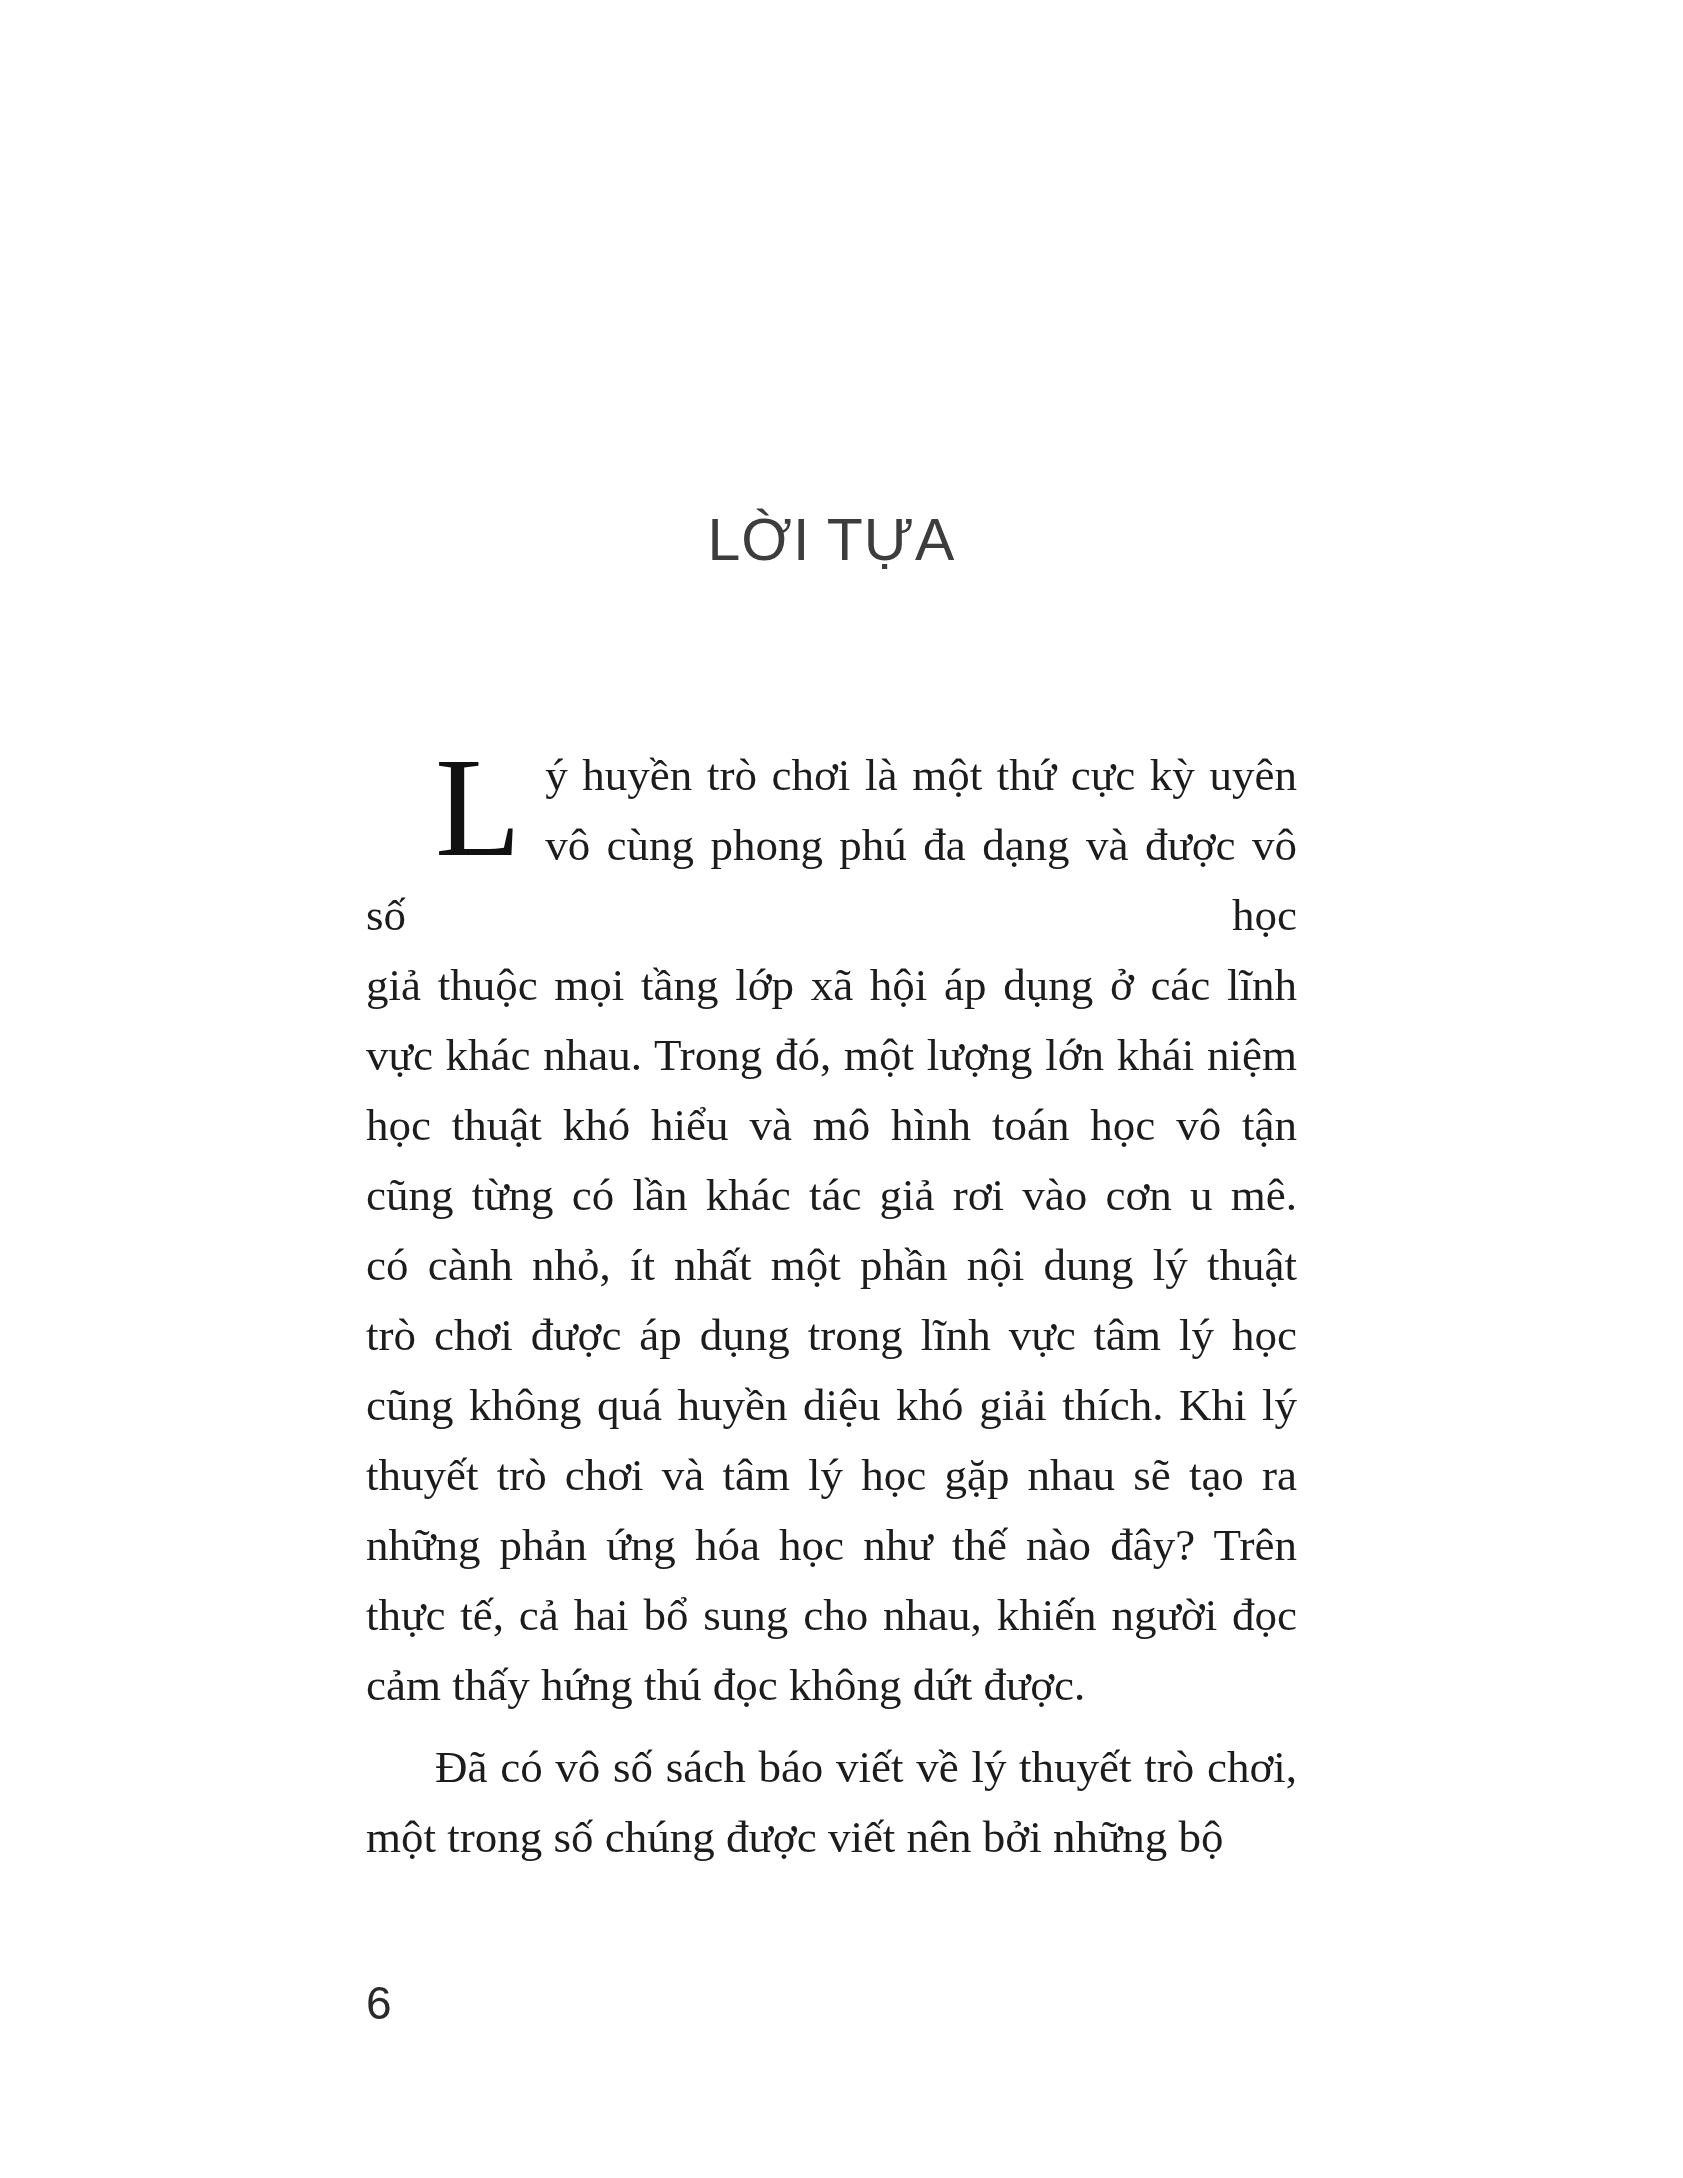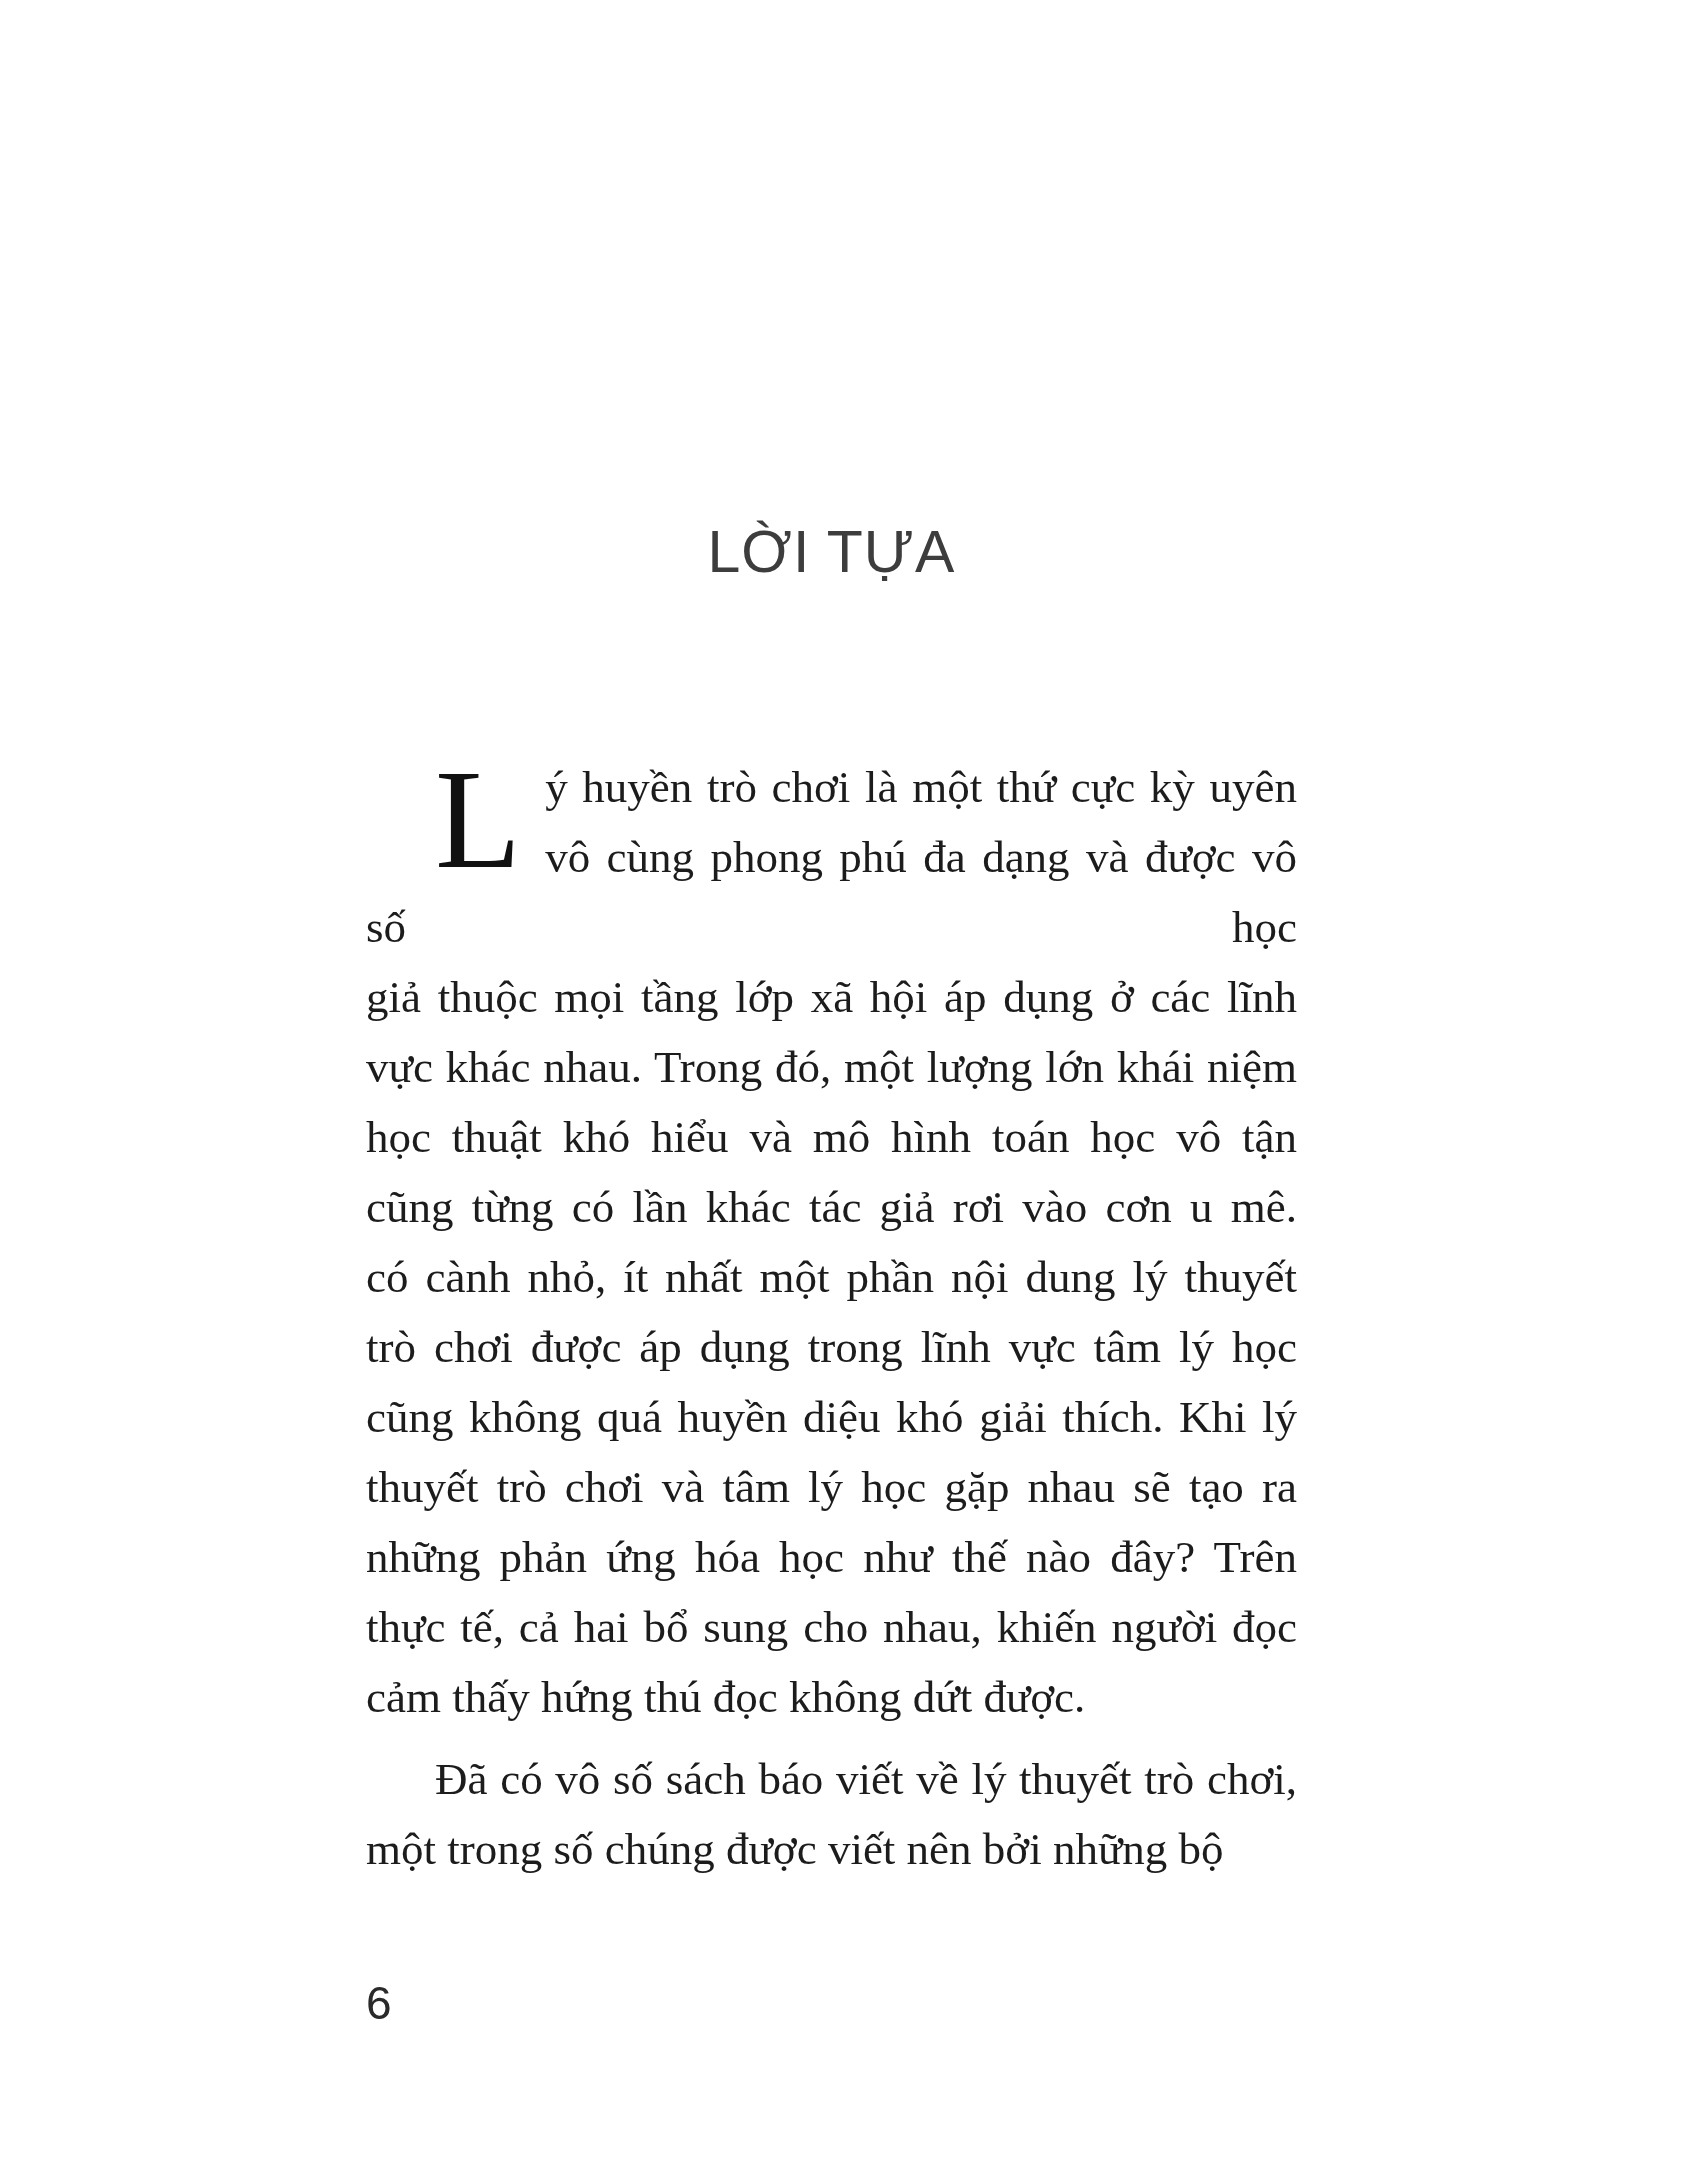--- a/index.html
+++ b/index.html
@@ -5,21 +5,21 @@
   html,body { margin:0; padding:0; background:#ffffff; }
   .page {
     position:relative;
     width:1683px; height:2178px;
     background:#ffffff;
     overflow:hidden;
     font-family:"Liberation Serif","DejaVu Serif",serif;
   }
   .content {
     position:absolute;
-    left:366px; top:16px;
+    left:366px; top:4px;
     width:931px;
   }
   .title {
     margin:500px 0 0 0;
     text-align:center;
     font-family:"Liberation Sans","DejaVu Sans",sans-serif;
     font-weight:500;
     font-size:59px;
     line-height:73px;
     letter-spacing:1px;
@@ -69,21 +69,21 @@
     <h1 class="title">LỜI TỰA</h1>
 
     <div class="body-text para1">
       <span class="dropcap">L</span>
       <div class="line">ý huyền trò chơi là một thứ cực kỳ uyên</div>
       <div class="line">vô cùng phong phú đa dạng và được vô số học</div>
       <div class="line">giả thuộc mọi tầng lớp xã hội áp dụng ở các lĩnh</div>
       <div class="line">vực khác nhau. Trong đó, một lượng lớn khái niệm</div>
       <div class="line">học thuật khó hiểu và mô hình toán học vô tận</div>
       <div class="line">cũng từng có lần khác tác giả rơi vào cơn u mê.</div>
-      <div class="line">có cành nhỏ, ít nhất một phần nội dung lý thuyết</div>
+      <div class="line">có cành nhỏ, ít nhất một phần nội dung lý thuật</div>
       <div class="line">trò chơi được áp dụng trong lĩnh vực tâm lý học</div>
       <div class="line">cũng không quá huyền diệu khó giải thích. Khi lý</div>
       <div class="line">thuyết trò chơi và tâm lý học gặp nhau sẽ tạo ra</div>
       <div class="line">những phản ứng hóa học như thế nào đây? Trên</div>
       <div class="line">thực tế, cả hai bổ sung cho nhau, khiến người đọc</div>
       <div class="line para-end">cảm thấy hứng thú đọc không dứt được.</div>
     </div>
 
     <div class="body-text para2">
       <div class="line indented">Đã có vô số sách báo viết về lý thuyết trò chơi,</div>

